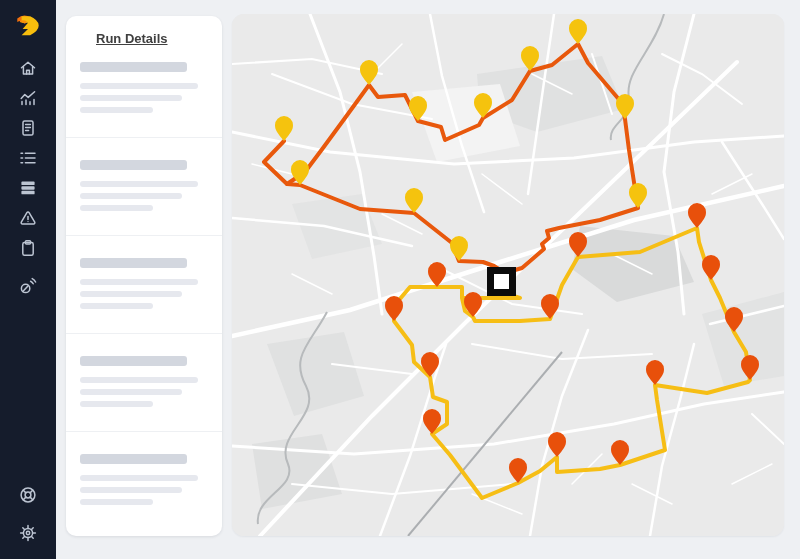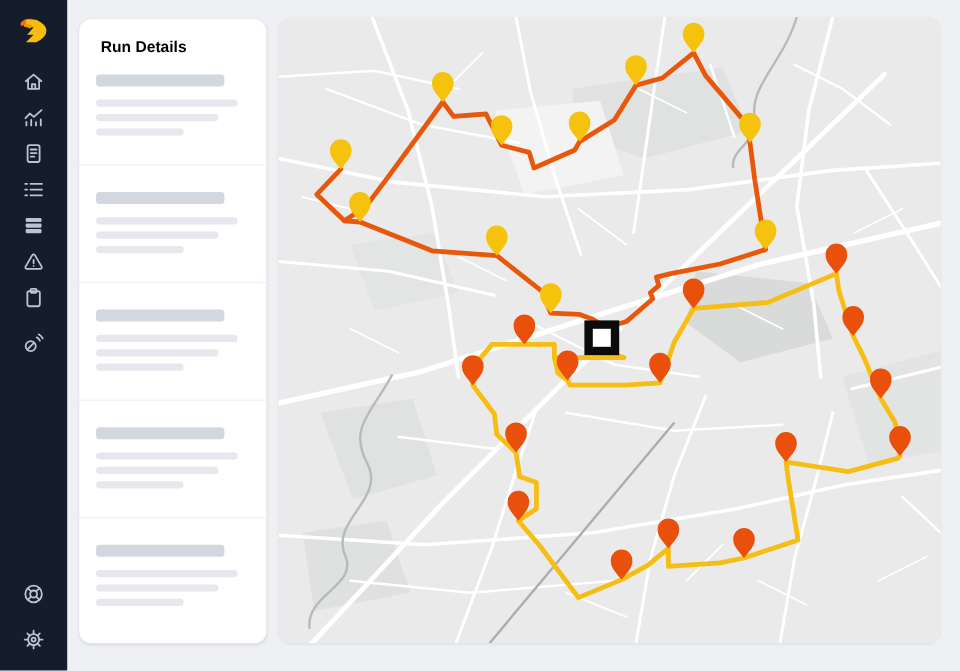--- a/index.html
+++ b/index.html
@@ -13,21 +13,21 @@
   .nav{display:flex;flex-direction:column;align-items:center;gap:10px;margin-top:17px;}
   .nav-btn{width:20px;height:20px;color:#bcc4d2;cursor:pointer;}
   .nav-btn.spaced{margin-top:8px;}
   .nav-btn svg{display:block;}
   .sidebar-footer{margin-top:auto;display:flex;flex-direction:column;align-items:center;
                   gap:18px;padding-bottom:16px;}
 
   
   .card{position:absolute;left:66px;top:16px;width:156px;height:520px;background:#ffffff;
         border-radius:10px;box-shadow:0 1px 3px rgba(20,30,50,.10);overflow:hidden;}
-  .card-title{font-size:13px;font-weight:700;color:#000000;padding:15px 18px 0;line-height:16px;}
+  .card-title{font-size:13px;font-weight:700;color:#404040;padding:15px 30px 0;line-height:16px;text-decoration:underline;}
   .skel-section{padding:15px 14px 24px;}
   .skel-section ~ .skel-section{border-top:1px solid #eef0f3;padding-top:22px;}
   .bar{border-radius:3px;}
   .bar-header{height:10px;background:#d3d7df;margin-bottom:11px;}
   .bar-line{height:6px;background:#e6e8ee;margin-top:6px;}
 
   
   .map-panel{position:absolute;left:232px;top:14px;width:552px;height:522px;border-radius:12px;
              overflow:hidden;background:#eaeaea;box-shadow:0 1px 2px rgba(20,30,50,.06);}
   .map-panel svg{display:block;}

